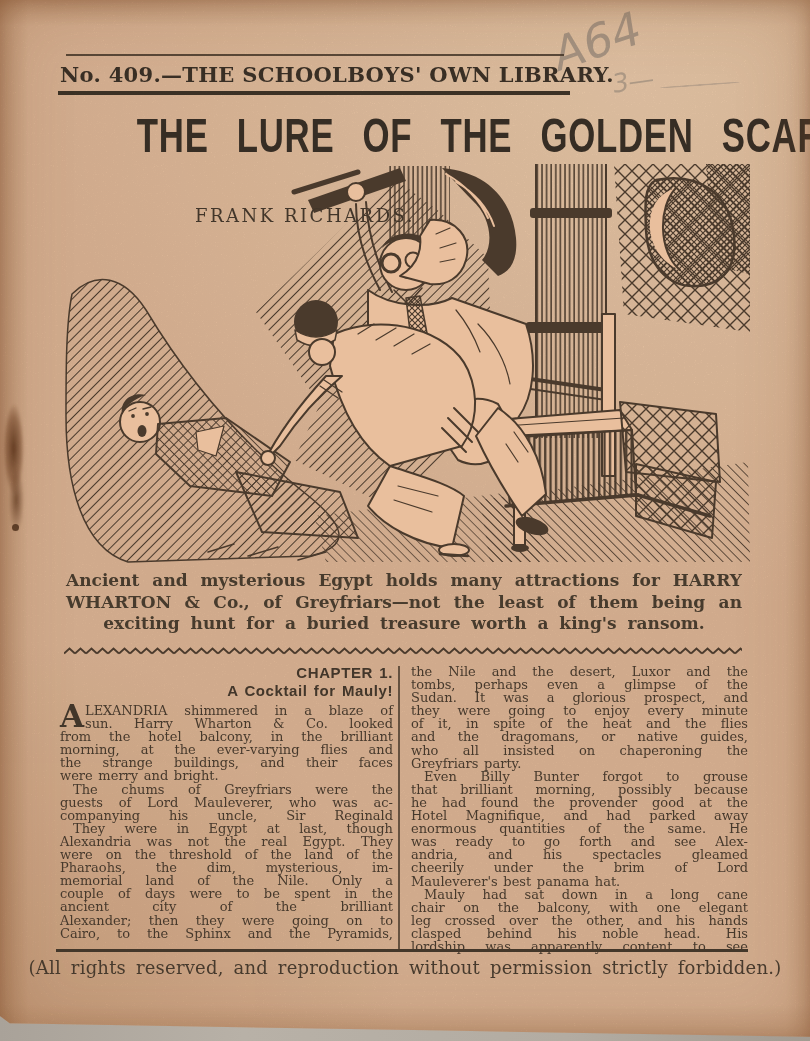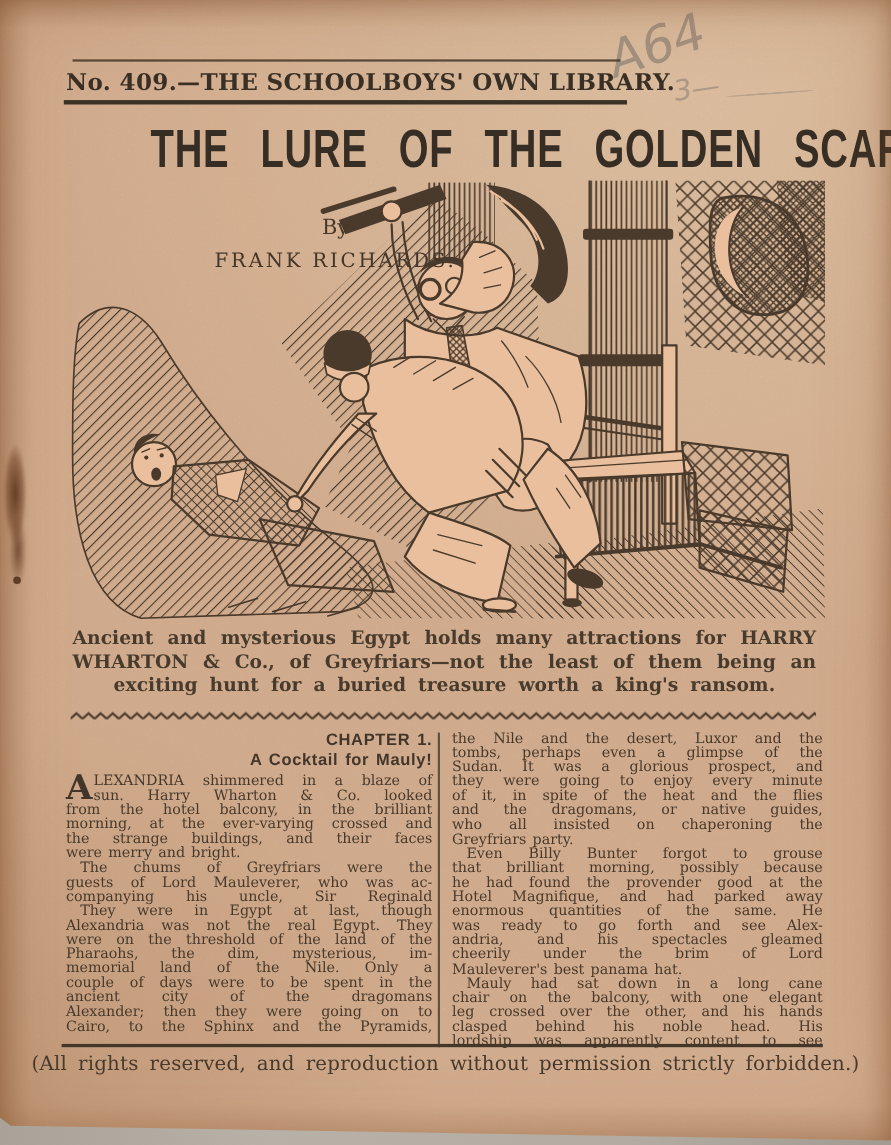--- a/index.html
+++ b/index.html
@@ -206,21 +206,20 @@
         <path d="M332 302 C 362 312 392 320 406 332 L 394 384 C 358 380 326 362 310 342 Z" fill="#e9bf9d"></path>
         <path d="M340 322 l40 10 M336 336 l38 12" stroke-width="1.2"></path>
         <ellipse cx="396" cy="386" rx="15" ry="6" fill="#e9bf9d"></ellipse>
         <path d="M382 390 l28 2" stroke-width="2.5"></path>
 
         <path d="M150 388 l26 -8 M190 392 l30 -9 M240 396 l28 -8" stroke-width="1.5"></path>
       </g>
     </svg>
 
     <div class="byline">
-      <div class="by-prefix">By</div>
       <div class="author">FRANK RICHARDS.</div>
     </div>
 
     <div class="stain"></div>
     <div class="stain-dot"></div>
 
     <div class="caption">
         <div class="cap-line">Ancient and mysterious Egypt holds many attractions for HARRY</div>
         <div class="cap-line">WHARTON &amp; Co., of Greyfriars—not the least of them being an</div>
         <div class="cap-line last">exciting hunt for a buried treasure worth a king's ransom.</div>
@@ -238,37 +237,37 @@
     <div class="columns">
       <div class="col-left">
         <div class="chapter-head">CHAPTER 1.</div>
         <div class="chapter-sub">A Cocktail for Mauly!</div>
         <div id="col-left-body">
             <div class="para">
               <span class="dropcap">A</span>
               <div class="tline">LEXANDRIA shimmered in a blaze of</div>
               <div class="tline">sun. Harry Wharton &amp; Co. looked</div>
               <div class="tline">from the hotel balcony, in the brilliant</div>
-              <div class="tline">morning, at the ever-varying crossed and</div>
+              <div class="tline">morning, at the ever-varying flies and</div>
               <div class="tline">the strange buildings, and their faces</div>
               <div class="tline lastline">were merry and bright.</div>
             </div>
             <div class="para">
               <div class="tline indent">The chums of Greyfriars were the</div>
               <div class="tline">guests of Lord Mauleverer, who was ac-</div>
               <div class="tline">companying his uncle, Sir Reginald</div>
             </div>
             <div class="para">
               <div class="tline indent">They were in Egypt at last, though</div>
               <div class="tline">Alexandria was not the real Egypt. They</div>
               <div class="tline">were on the threshold of the land of the</div>
               <div class="tline">Pharaohs, the dim, mysterious, im-</div>
               <div class="tline">memorial land of the Nile. Only a</div>
               <div class="tline">couple of days were to be spent in the</div>
-              <div class="tline">ancient city of the dragomans</div>
+              <div class="tline">ancient city of the brilliant</div>
               <div class="tline">Alexander; then they were going on to</div>
               <div class="tline">Cairo, to the Sphinx and the Pyramids,</div>
             </div>
           </div>
       </div>
       <div class="col-sep"></div>
       <div class="col-right" id="col-right-body">
           <div class="para">
             <div class="tline">the Nile and the desert, Luxor and the</div>
             <div class="tline">tombs, perhaps even a glimpse of the</div>

